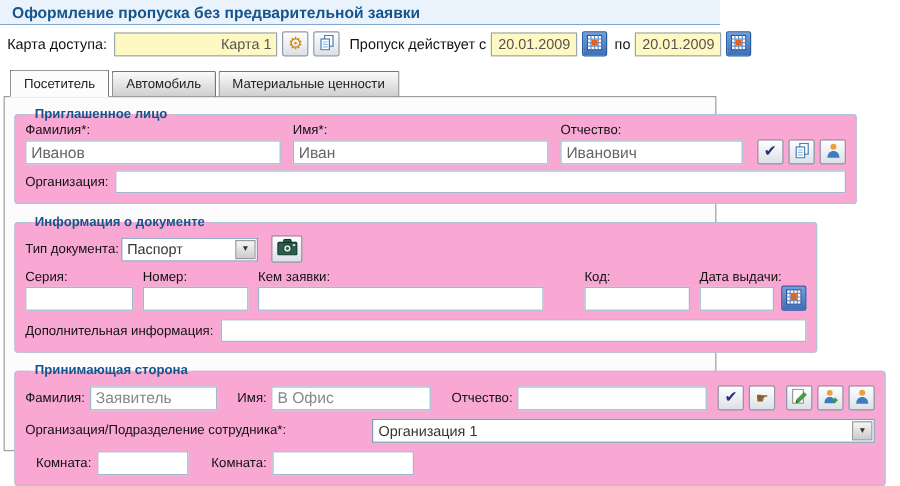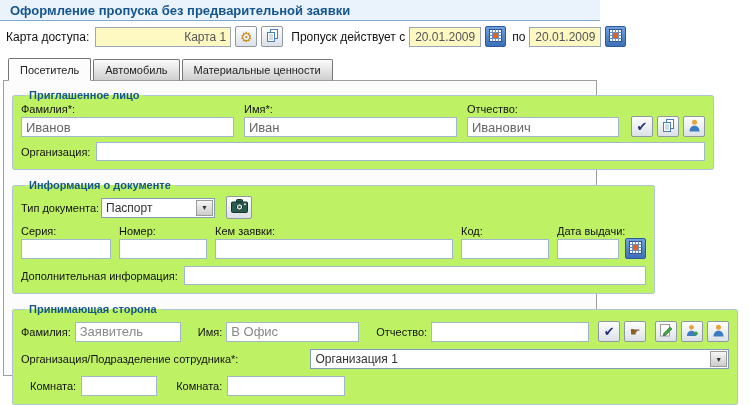--- a/index.html
+++ b/index.html
@@ -64,21 +64,21 @@
     background:#FCFCFC; border-bottom:1px solid #FCFCFC;
     padding-top:5px; font-weight:normal;
   }
 
   
   .panel {
     margin:0 3px; border:1px solid #9E9E9E; background:#FCFCFC;
     padding:8px 6px 6px 6px; height:296px; position:relative; z-index:1;
   }
   fieldset {
-    border:1px solid #AEC4DB; border-radius:3px; background:#bef264;
+    border:1px solid #AEC4DB; border-radius:3px; background:#f9a8d4;
     padding:2px 8px 8px 8px; margin:0 2px 9px 2px;
   }
   legend { font-size:11px; font-weight:bold; color:#13568C; padding:0 4px; margin-left:4px; }
   .f-lbl { font-size:11px; color:#111; white-space:nowrap; }
   .field-inp {
     height:20px; border:1px solid #9FB8CE; background:#fff;
     font-family:"Liberation Sans",sans-serif; font-size:13px; color:#666;
     padding:0 4px; outline:none; width:100%;
   }
   .col { display:flex; flex-direction:column; gap:2px; }
@@ -239,21 +239,21 @@
           <input class="field-inp" value="" style="">
         </div>
         <div class="col" style="width:88px;justify-content:space-between;">
           <span class="f-lbl">Номер:</span>
           <input class="field-inp" value="" style="">
         </div>
         <div class="col" style="width:238px;">
           <span class="f-lbl">Кем заявки:</span>
           <input class="field-inp" value="" style="">
         </div>
-        <div class="col" style="width:88px;">
+        <div class="col" style="width:88px;margin-left:26px;">
           <span class="f-lbl">Код:</span>
           <input class="field-inp" value="" style="">
         </div>
         <div class="col" style="width:62px;">
           <span class="f-lbl">Дата выдачи:</span>
           <input class="field-inp" value="" style="">
         </div>
         <button class="cal-btn" style="margin-left:-2px;">
           <span>
             <svg width="13" height="13" viewBox="0 0 13 13">

